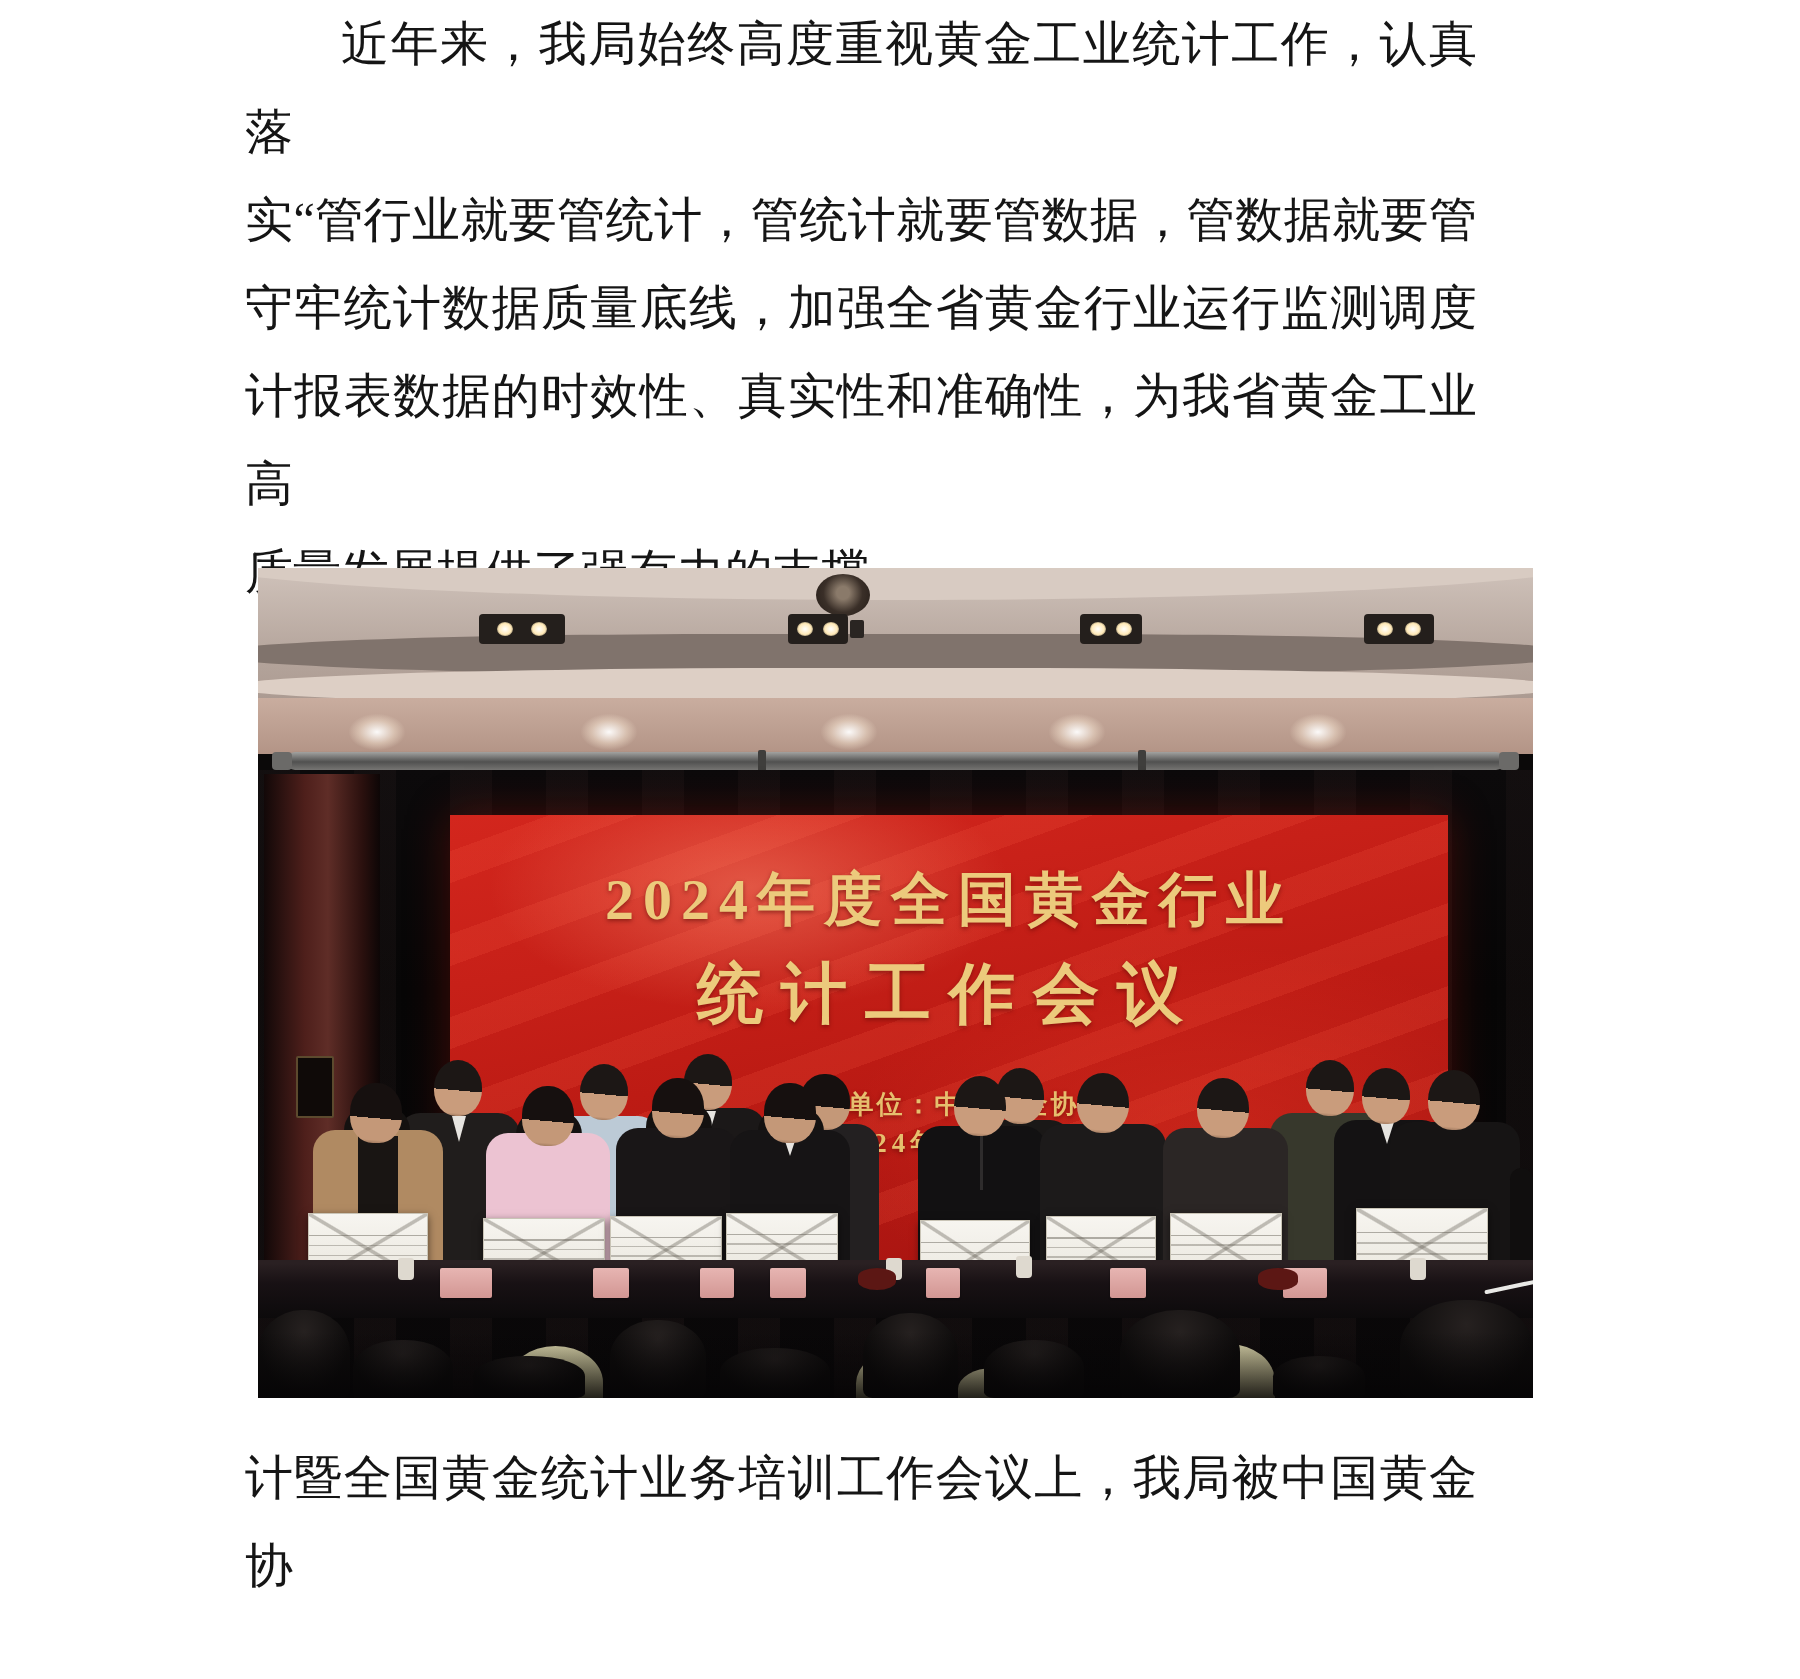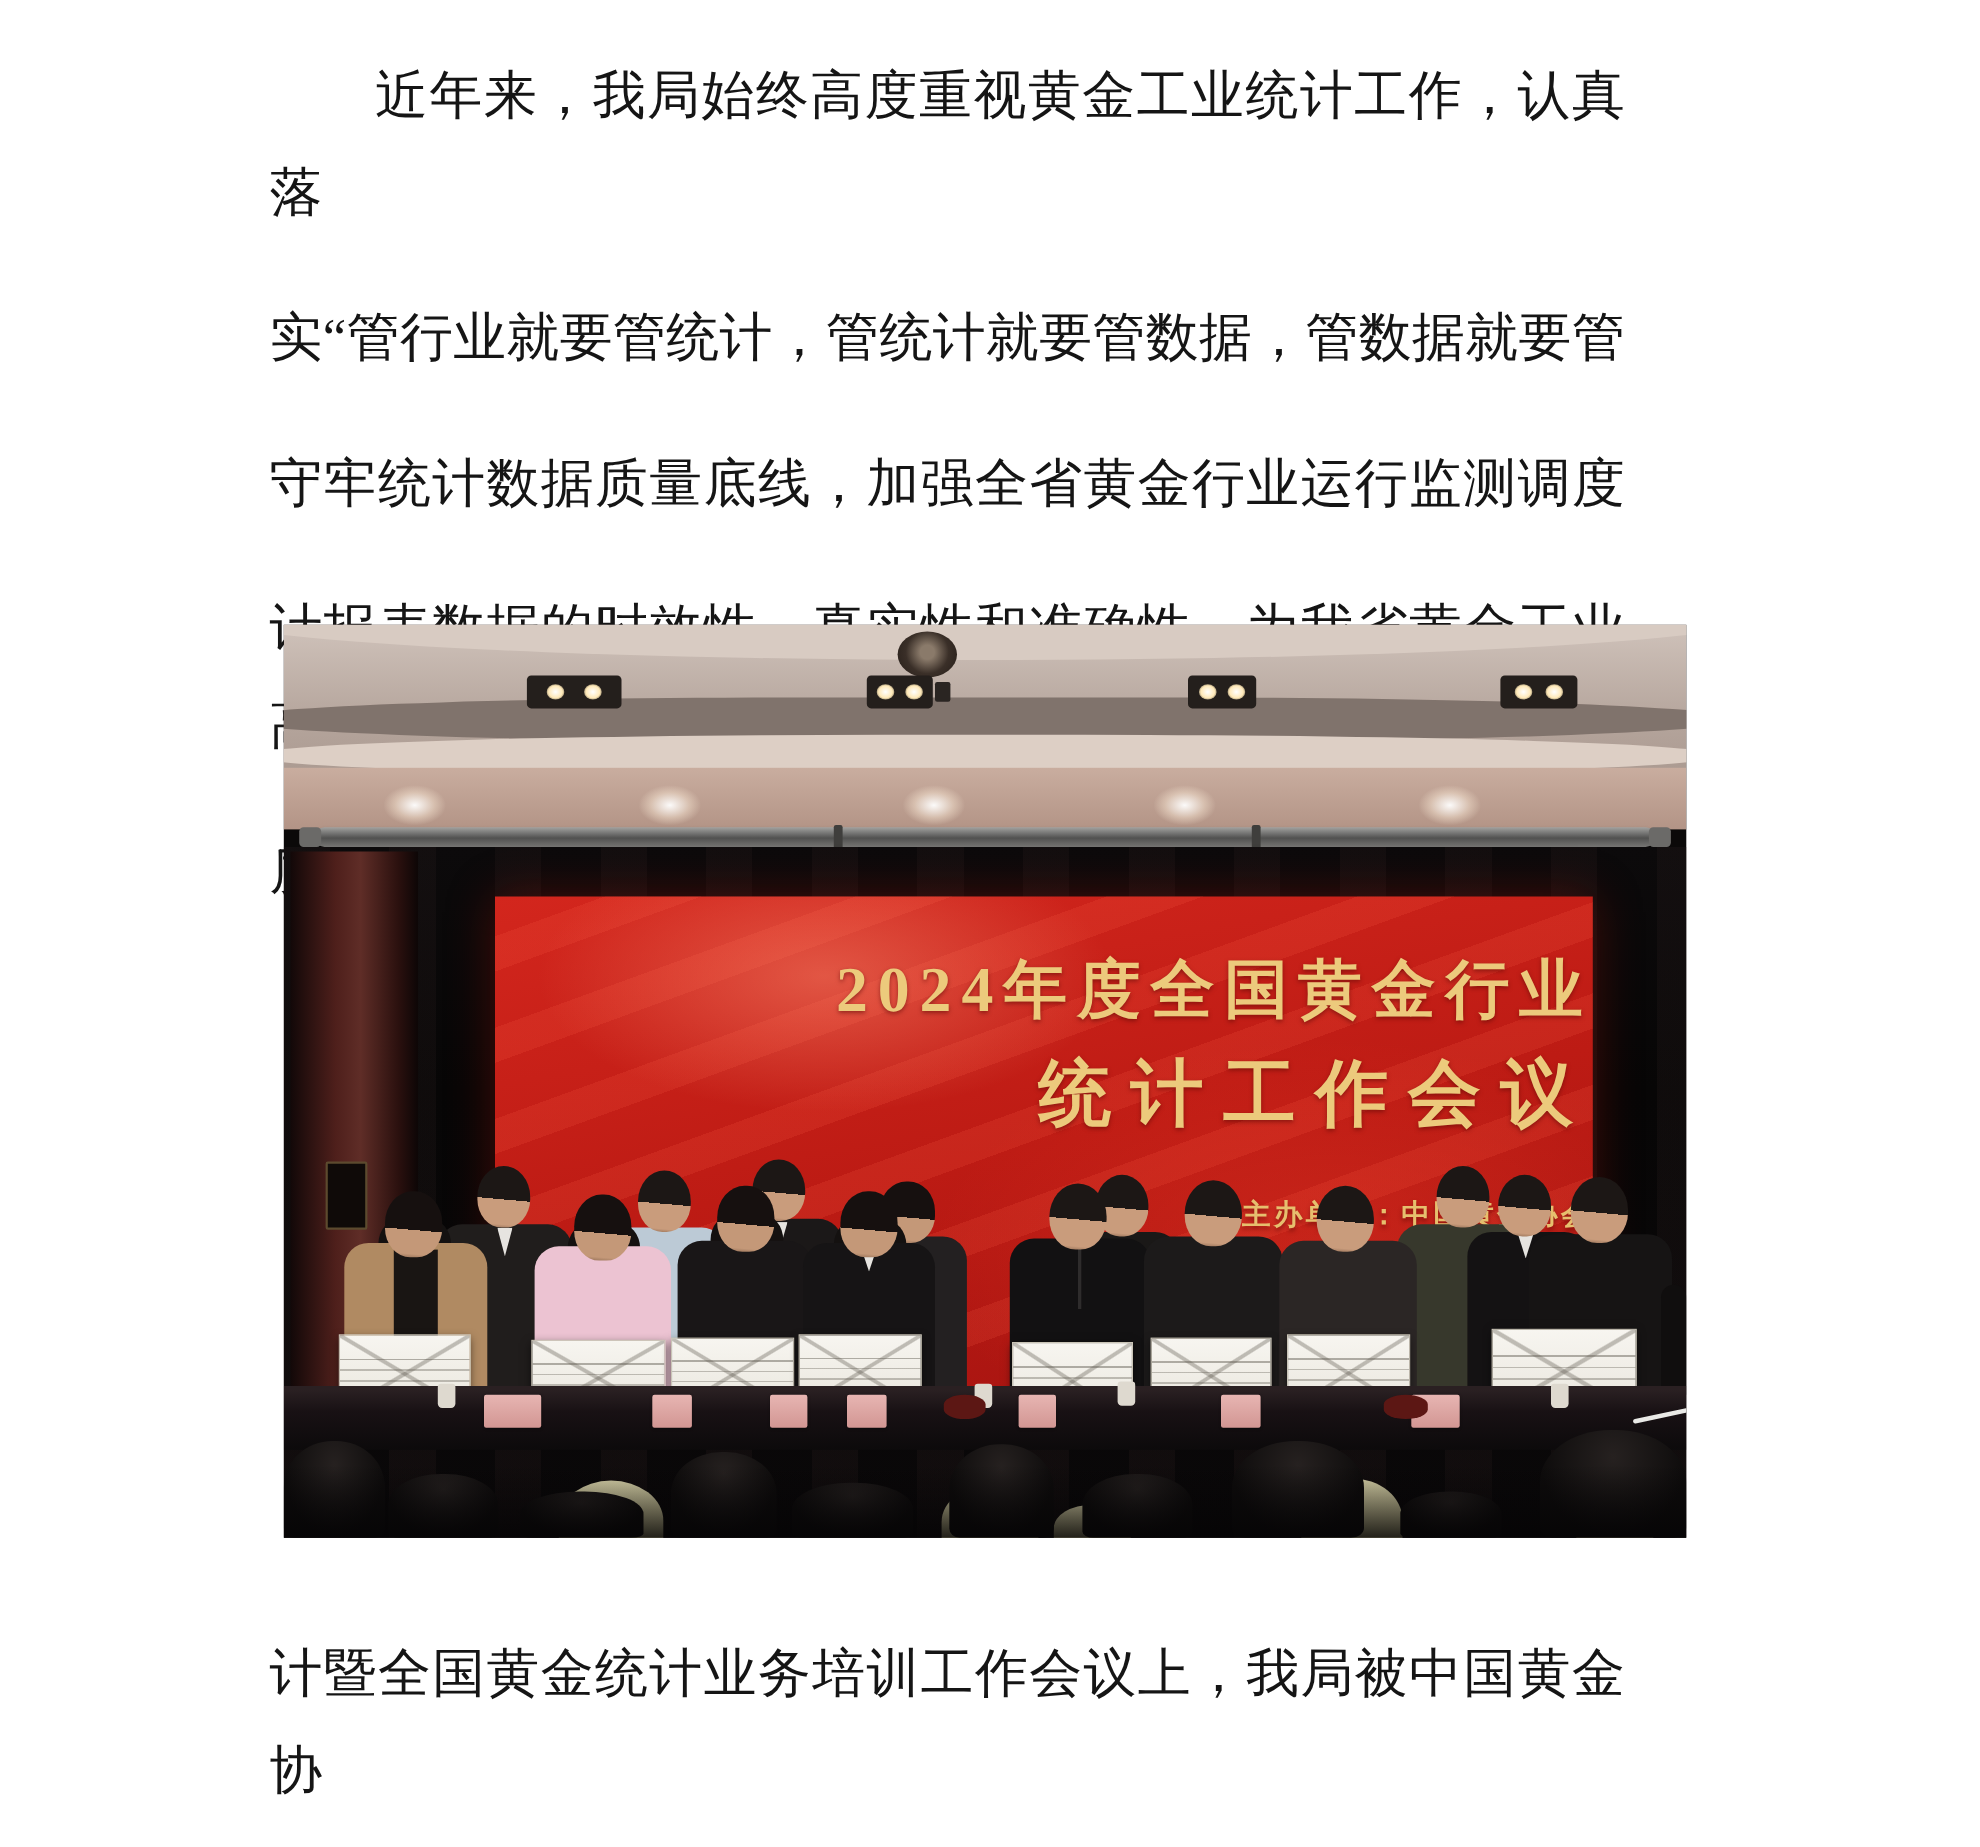--- a/index.html
+++ b/index.html
@@ -1,19 +1,19 @@
 <!DOCTYPE html>
 <html><head>
 <meta charset="utf-8">
 <style>
   html,body{margin:0;padding:0;background:#ffffff;}
   .page{position:relative;width:1800px;height:1679px;background:#ffffff;overflow:hidden;
         font-family:"Liberation Serif","DejaVu Serif",serif;}
   .doc{position:absolute;width:1232px;font-size:48px;line-height:88px;color:#151515;}
-  .docline{width:100%;margin-top:44px;}
+  .docline{width:100%;}
   .jl{text-align:justify;text-align-last:justify;text-justify:inter-ideograph;}
   .last{text-align:justify;text-align-last:left;}
   .ind{text-indent:96px;}
   .photo{position:absolute;left:258px;top:568px;width:1275px;height:830px;overflow:hidden;background:#0b0909;}
   .abs{position:absolute;}
   
   .c-base{left:0;top:0;width:100%;height:150px;background:linear-gradient(180deg,#cfc2ba 0%,#b4a49b 60%,#a8978e 100%);}
   .c-apex{left:-80px;right:-80px;top:-26px;height:58px;background:#d8cbc2;border-radius:0 0 50% 50%/0 0 42px 42px;}
   .c-dark{left:-50px;right:-50px;top:66px;height:40px;background:#80736c;border-radius:50%/26px;}
   .c-light{left:-30px;right:-30px;top:100px;height:38px;background:#ddcfc5;border-radius:50%/22px;}
@@ -32,21 +32,21 @@
     linear-gradient(180deg,#0c0a0b,#070606 35%,#0a0809);}
   .curtain{left:6px;top:206px;width:116px;height:540px;border-radius:0 0 6px 6px;background:linear-gradient(90deg,#120808,#4e1f1b 35%,#5f2d27 55%,#2a100e 85%,#0d0606);}
   .frame{left:38px;top:488px;width:34px;height:58px;background:#0f0a08;border:2px solid #5c4a2e;border-radius:2px;}
   
   .screen{left:192px;top:247px;width:998px;height:452px;background:
     radial-gradient(ellipse 420px 200px at 30% 16%,rgba(255,150,120,.45),rgba(255,150,120,0) 62%),
     radial-gradient(ellipse 520px 280px at 76% 72%,rgba(255,70,45,.28),rgba(255,70,45,0) 70%),
     repeating-linear-gradient(-20deg,rgba(255,95,70,.16) 0 30px,rgba(0,0,0,0) 30px 78px),
     linear-gradient(170deg,#d3261d 0%,#bd1b14 50%,#a31310 100%);
     box-shadow:0 0 40px rgba(180,20,10,.35);}
-  .stext{left:0;width:100%;text-align:right;color:#ecca7c;font-weight:bold;
+  .stext{left:0;width:100%;text-align:center;color:#ecca7c;font-weight:bold;
          text-shadow:0 2px 4px rgba(90,10,5,.55);white-space:nowrap;}
   .s1{top:46px;font-size:58px;letter-spacing:9px;}
   .s2{top:134px;font-size:66px;letter-spacing:18px;}
   .s3{top:272px;font-size:26px;letter-spacing:3px;color:#e6bf6e;}
   .s4{top:310px;font-size:27px;letter-spacing:5px;color:#e6bf6e;}
   
   .torso{border-radius:22px 22px 0 0;}
   .mh,.fh{width:52px;height:60px;}
   .mh{background:linear-gradient(185deg,#1c1715 0 54%,#c99c7c 54% 92%,#8d6a52);border-radius:50% 50% 46% 46%;}
   .fh{background:linear-gradient(185deg,#16100f 0 58%,#c49878 58% 92%,#8d6a52);border-radius:48% 48% 44% 44%;}

